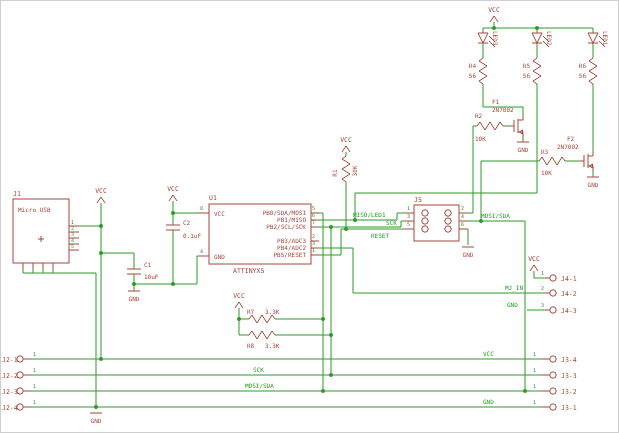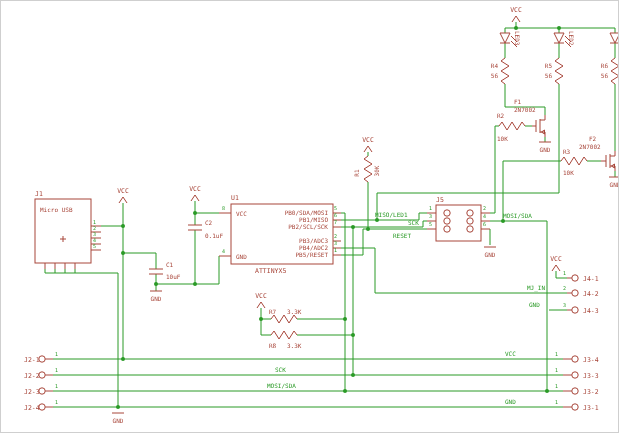--- a/index.html
+++ b/index.html
@@ -1,16 +1,16 @@
 <!DOCTYPE html>
 <html><head>
 <meta charset="utf-8">
 <style>
   html,body{margin:0;padding:0;background:#e9e9e9;}
-  .page{width:619px;height:433px;background:#ffffff;border:1px solid #cfcfcf;box-sizing:border-box;overflow:hidden;padding-left:22px;}
+  .page{width:619px;height:433px;background:#ffffff;border:1px solid #cfcfcf;box-sizing:border-box;overflow:hidden;}
   svg{display:block;}
   .w line,.w polyline{stroke:#2a9a26;stroke-width:1;fill:none;}
   .s line,.s polyline,.s rect,.s circle,.s polygon,.s path{stroke:#a8463a;stroke-width:1;fill:none;}
   .dot circle{fill:#2a9a26;stroke:none;}
   text{font-family:"DejaVu Sans Mono","Liberation Mono",monospace;}
   .tm{fill:#a8463a;}
   .tg{fill:#2a9a26;}
   .t65{font-size:6.5px;}
   .t6{font-size:6px;}
   .t5{font-size:5px;}

